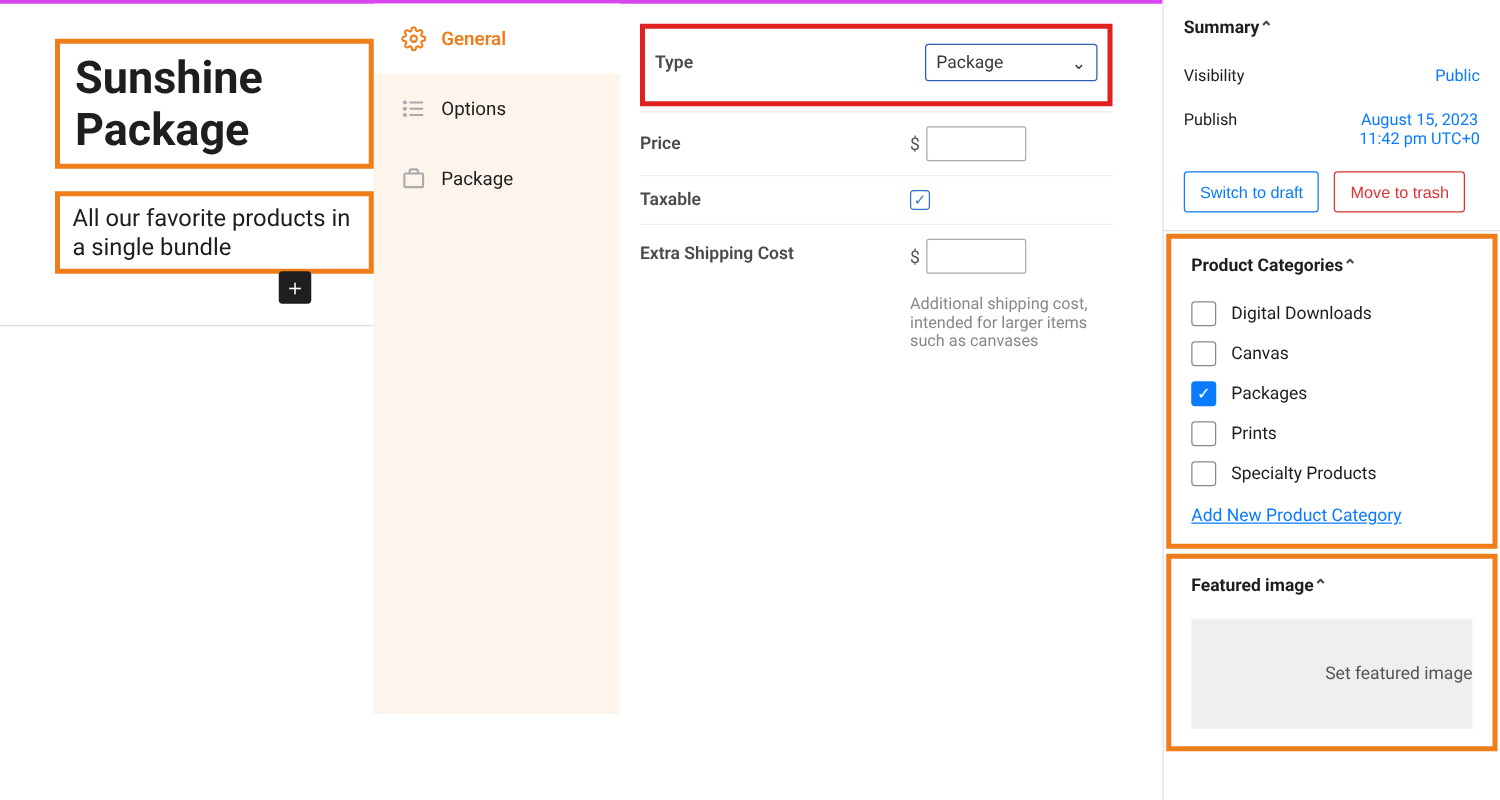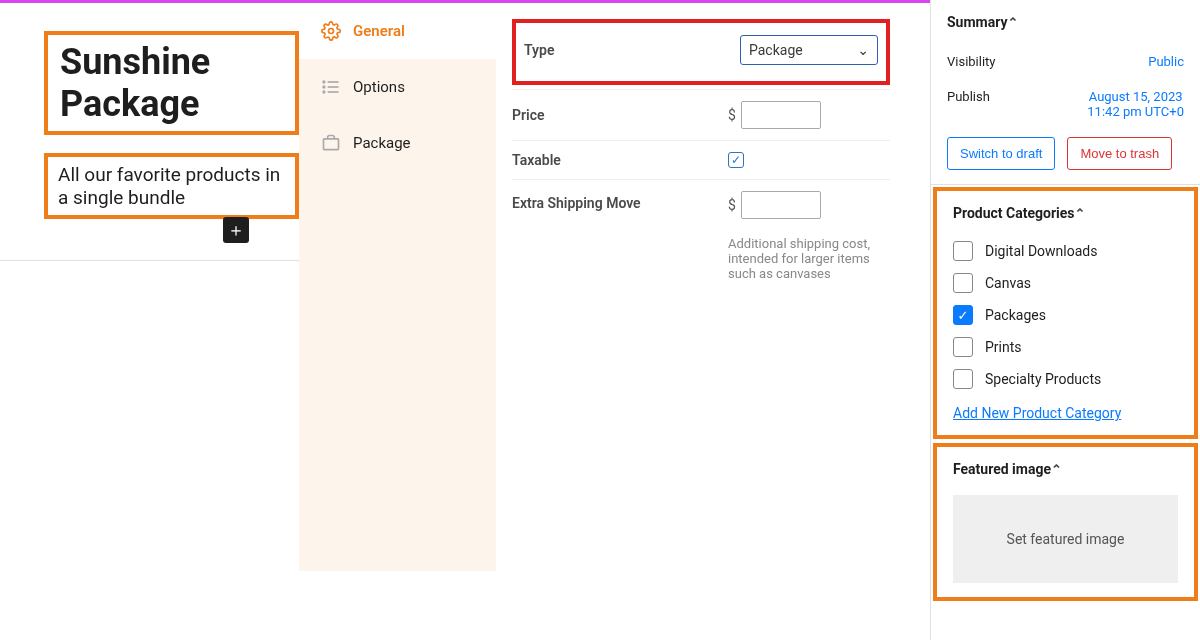--- a/index.html
+++ b/index.html
@@ -42,21 +42,21 @@
 .btn-row { display: flex; gap: 12px; padding-top: 8px; }
 .btn { padding: 8px 12px; border: 1px solid; border-radius: 3px; background: #fff; font-size: 13px; cursor: pointer; }
 .btn-blue { border-color: #0a7bff; color: #0a7bff; }
 .btn-red { border-color: #d33; color: #d33; }
 .cat-panel-wrap { border: 4px solid #ee7d1a; margin: 2px; }
 .cat-row { display: flex; align-items: center; gap: 12px; padding: 6px 0; font-size: 14px; }
 .cb { width: 20px; height: 20px; border: 1.5px solid #888; border-radius: 3px; display: flex; align-items: center; justify-content: center; }
 .cb.checked { background: #0a7bff; border-color: #0a7bff; color: #fff; font-size: 13px; }
 .add-cat { color: #0a7bff; text-decoration: underline; font-size: 14px; cursor: pointer; display: inline-block; padding-top: 10px;}
 .feat-wrap { border: 4px solid #ee7d1a; margin: 2px; }
-.feat-drop { background: #efefef; height: 88px; display: flex; align-items: center; justify-content: center; color: #555; font-size: 14px; cursor: pointer; margin-top: 4px;}
+.feat-drop { background: #efefef; height: 88px; display: flex; align-items: center; justify-content: flex-end; color: #555; font-size: 14px; cursor: pointer; margin-top: 4px;}
 .chev { color: #444; font-size: 13px; }
 </style>
 </head>
 <body>
 
 <div class="layout">
   <div class="main">
     <div class="header-area">
       <div class="title-box">
         <h1>Sunshine Package</h1>
@@ -120,21 +120,21 @@
           <div>
             <span class="currency">$</span>
             <input class="small-input" value="" style="">
           </div>
         </div>
         <div class="form-row">
           <div class="form-label">Taxable</div>
           <span class="wp-checkbox">✓</span>
         </div>
         <div class="form-row" style="align-items:flex-start">
-          <div class="form-label" style="padding-top:4px">Extra Shipping Move</div>
+          <div class="form-label" style="padding-top:4px">Extra Shipping Cost</div>
           <div>
             <span class="currency">$</span>
             <input class="small-input" value="" style="">
           </div>
         </div>
         <div class="help-text">Additional shipping cost, intended for larger items such as canvases</div>
       </div>
     </div>
   </div>
 

